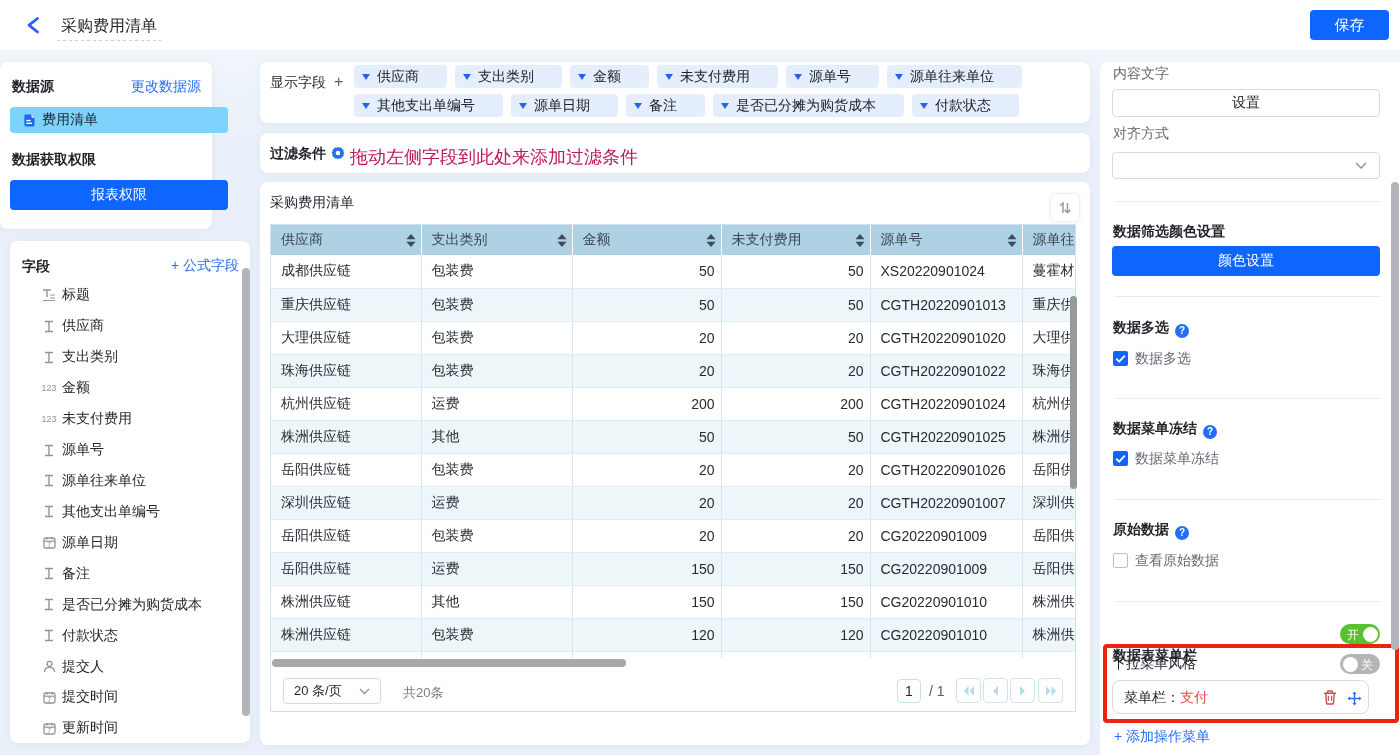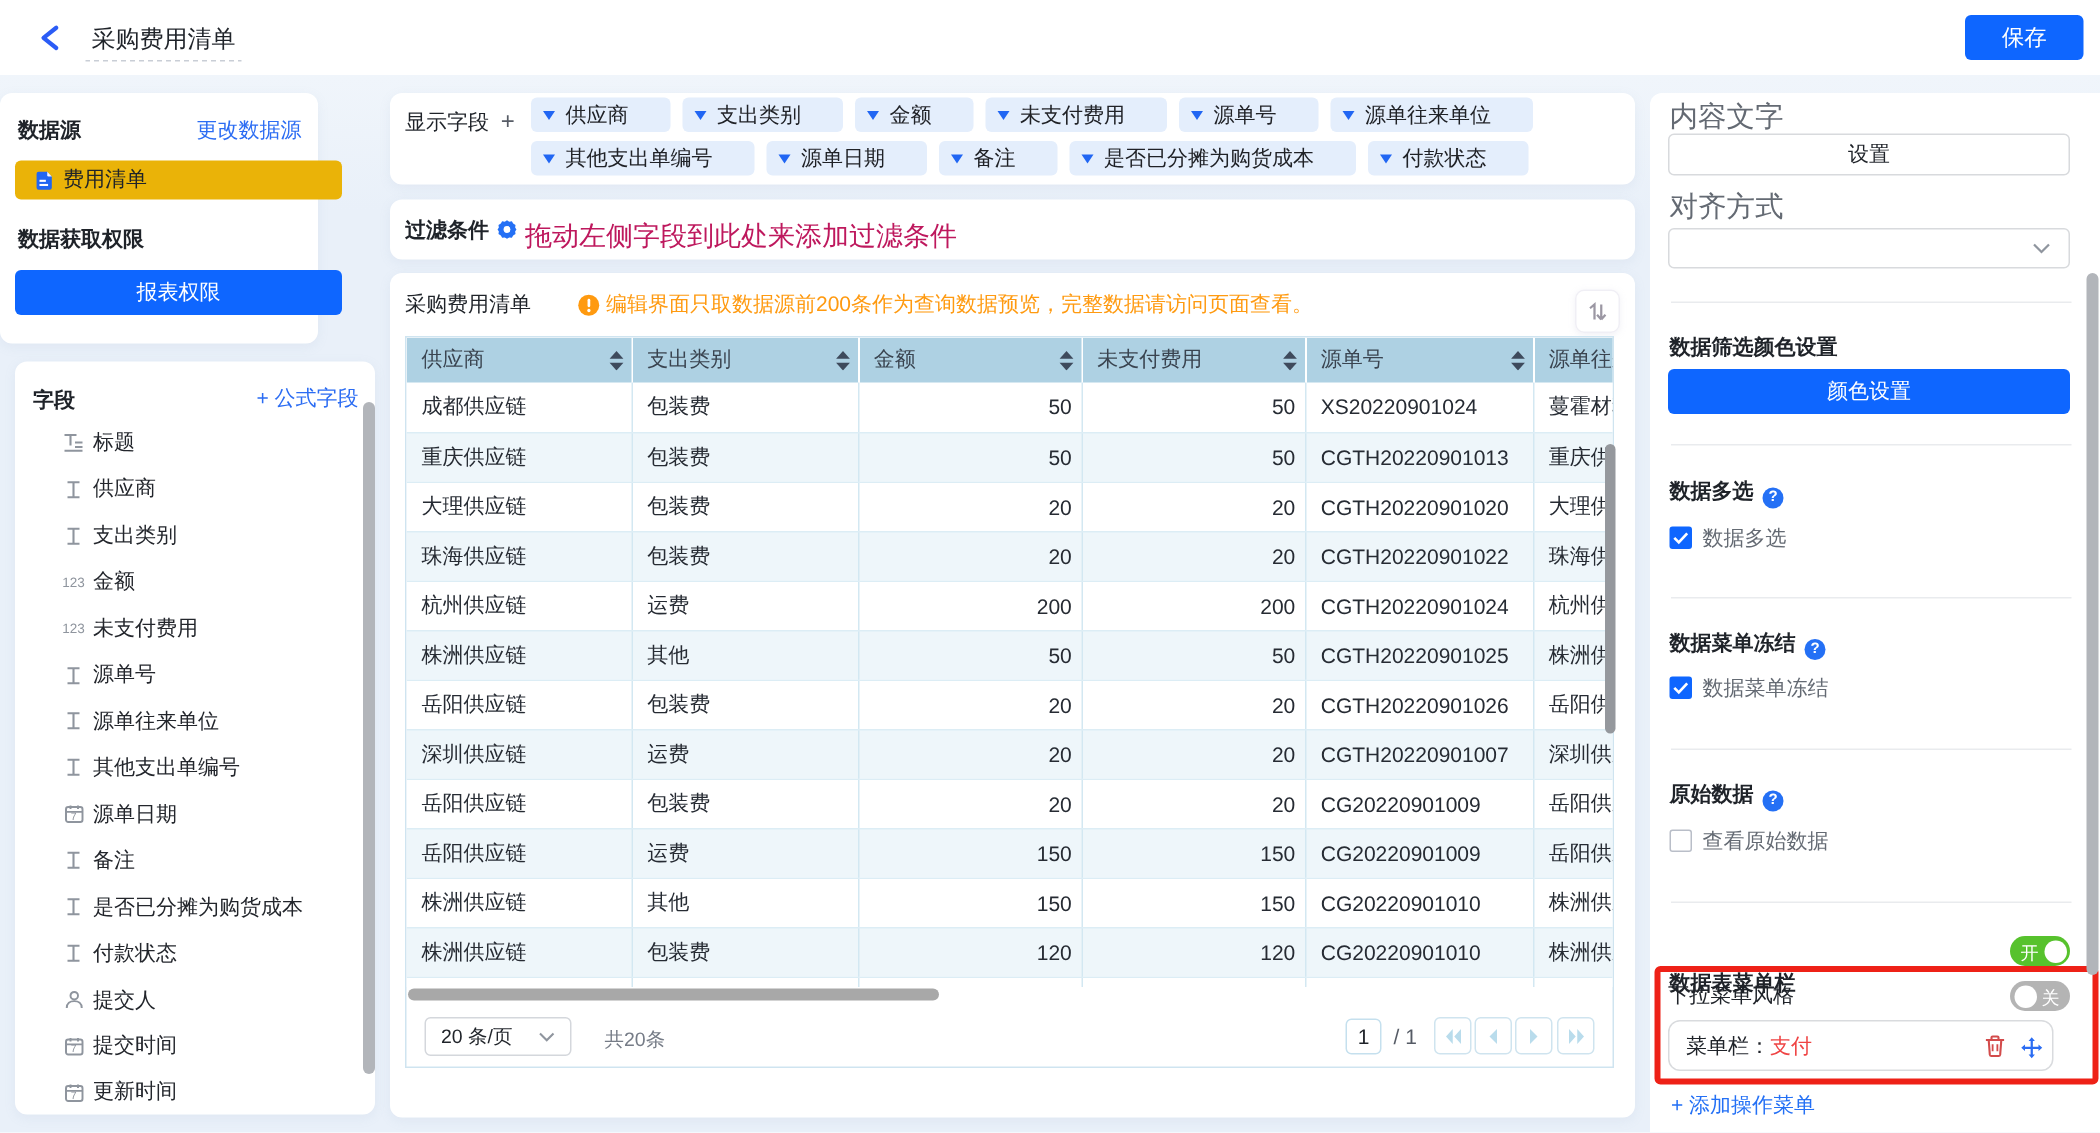--- a/index.html
+++ b/index.html
@@ -33,21 +33,21 @@
 #tblbox { position:absolute; left:10px; top:42px; width:806px; height:488px; border:1px solid #cfe4f0; }
 table { border-collapse:collapse; table-layout:fixed; width:1250px; font-size:14px; }
 th { background:#aed1e3; height:30px; font-weight:normal; color:#3a4450; text-align:left; padding:0 8px 0 10px; border-right:1.5px solid #fff; position:relative; font-size:14px; }
 td { height:33px; padding:0 10px; border-right:1px solid #d3e8f2; border-bottom:1px solid #dcedf5; color:#262b33; background:#fff; }
 tr.alt td { background:#eef6fa; }
 td.num { text-align:right; padding-right:6px; }
 .sorticon { position:absolute; right:5px; top:8.5px; }
 
 
 #rpanel { position:absolute; left:1100px; top:62px; width:300px; height:693px; background:#fff; border-radius:8px 0 0 0; }
-.rp-label { position:absolute; left:13px; font-size:19px; color:#646a73; }
+.rp-label { position:absolute; left:13px; font-size:14px; color:#646a73; }
 .rp-bold { position:absolute; left:13px; font-size:14px; font-weight:bold; color:#1f2329; }
 .rp-hr { position:absolute; left:14px; width:267px; border-top:1px solid #e9ebee; }
 .rp-btn { position:absolute; left:12px; width:268px; border:1px solid #d8dadd; border-radius:4px; display:flex; align-items:center; justify-content:center; font-size:14px; color:#1f2329; background:#fff; }
 .qmark { display:inline-flex; width:14px; height:14px; border-radius:50%; background:#2470f5; color:#fff; font-size:10px; font-weight:bold; align-items:center; justify-content:center; vertical-align:-2px; margin-left:6px; }
 .cb { position:absolute; width:15px; height:15px; border-radius:2px; }
 .cb.on { background:#0e66ff; }
 .cb.off { background:#fff; border:1px solid #b9bec8; }
 .cblabel { position:absolute; font-size:14px; color:#646a73; }
 
 
@@ -60,21 +60,21 @@
   <svg class="abs" style="left:24px;top:16px" width="18" height="18" viewBox="0 0 18 18">
       <path d="M13.5 2.5 L5 9.2 L13.5 16" fill="none" stroke="#2b5cf6" stroke-width="2.8" stroke-linecap="round" stroke-linejoin="round"></path>
     </svg>
   <div id="title">采购费用清单</div>
   <div id="savebtn" class="btn-blue">保存</div>
 </div>
 
 <div id="card1" class="card">
   <div class="abs bold" style="left:12px;top:16px;font-size:14px;">数据源</div>
   <div class="abs blue" style="right:11px;top:16px;font-size:14px;">更改数据源</div>
-  <div class="abs" style="left:10px;top:45px;width:218px;height:26px;background:#eab308;border-radius:4px;display:flex;align-items:center;padding-left:13px;font-size:14px;">
+  <div class="abs" style="left:10px;top:45px;width:218px;height:26px;background:#7dd3fc;border-radius:4px;display:flex;align-items:center;padding-left:13px;font-size:14px;">
     <svg width="12" height="13" viewBox="0 0 13 14" style="margin-right:7px">
         <path d="M3 0.5 h6.2 l3.3 3.5 v8 a1.5 1.5 0 0 1 -1.5 1.5 h-8 a1.5 1.5 0 0 1 -1.5 -1.5 v-10 a1.5 1.5 0 0 1 1.5 -1.5 z" fill="#2066f2"></path>
         <path d="M9.2 0.5 l3.3 3.5 h-2.3 a1 1 0 0 1 -1 -1 z" fill="#fff" opacity="0.95"></path>
         <rect x="3.6" y="6.3" width="4.6" height="1.5" fill="#fff"></rect>
         <rect x="3.6" y="9.3" width="6.2" height="1.5" fill="#fff"></rect>
       </svg>
     费用清单
   </div>
   <div class="abs bold" style="left:12px;top:89px;font-size:14px;">数据获取权限</div>
   <div class="abs btn-blue" style="left:10px;top:118px;width:218px;height:30px;font-size:14px;">报表权限</div>
@@ -179,28 +179,20 @@
   <div class="abs bold" style="left:10px;top:12px;font-size:14px;">过滤条件</div>
   <svg class="abs" style="left:71px;top:13px" width="14" height="14" viewBox="0 0 16 16">
       <path fill="#2470f5" d="M8 0l1.7 1 2-.3 1 1.8 1.8 1-.3 2L15.2 7l-1 1.5.3 2-1.8 1-1 1.8-2-.3L8 14l-1.7-1-2 .3-1-1.8-1.8-1 .3-2L.8 7l1-1.5-.3-2 1.8-1 1-1.8 2 .3z" transform="translate(0,1)"></path>
       <circle cx="8" cy="8" r="2.6" fill="#fff"></circle>
     </svg>
   <div class="abs" style="left:90px;top:12px;font-size:18px;color:#be185d;">拖动左侧字段到此处来添加过滤条件</div>
 </div>
 
 <div id="cardC" class="card">
   <div class="abs" style="left:10px;top:12px;font-size:14px;">采购费用清单</div>
-  <div class="abs" style="left:125px;top:12px;display:flex;align-items:center;">
-    <svg width="15" height="15" viewBox="0 0 15 15" style="margin-right:4px">
-        <circle cx="7.5" cy="7.5" r="7" fill="#ff9a10"></circle>
-        <rect x="6.7" y="3.2" width="1.8" height="5.6" rx="0.9" fill="#fff"></rect>
-        <circle cx="7.6" cy="11" r="1.1" fill="#fff"></circle>
-      </svg>
-    <span style="font-size:14px;color:#ff9a10;">编辑界面只取数据源前200条作为查询数据预览，完整数据请访问页面查看。</span>
-  </div>
   <div class="abs" style="left:790px;top:11px;width:30px;height:29px;border:1px solid #f0eff5;border-radius:6px;display:flex;align-items:center;justify-content:center;box-shadow:0 1px 4px rgba(200,200,220,0.25);">
     <svg width="14" height="14" viewBox="0 0 14 14">
         <path d="M2 4.5 L5 2 V12" stroke="#9b97a3" stroke-width="1.5" fill="none"></path>
         <path d="M9.5 2 V12 M9.5 12 L12.3 8.8 M9.5 12 L6.7 8.8" stroke="#9b97a3" stroke-width="1.5" fill="none"></path>
       </svg>
   </div>
   <div id="tblbox">
     <div style="position:absolute;left:0;top:0;width:804px;height:433px;overflow:hidden;" id="tclip">
         <table>
           <colgroup>

